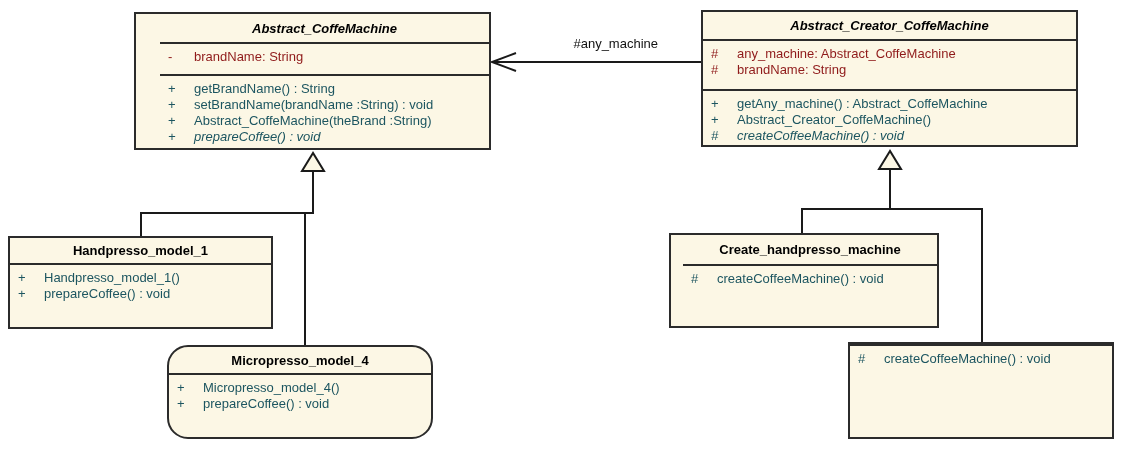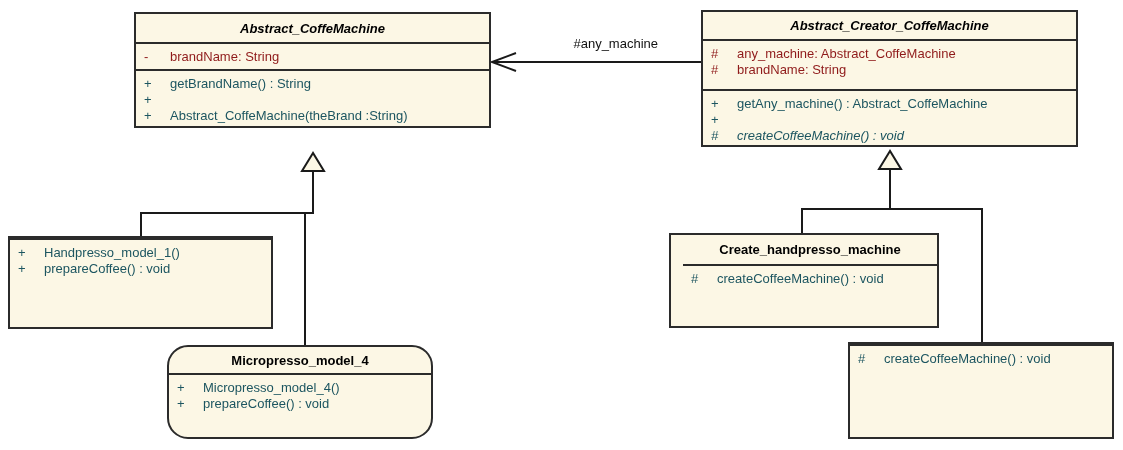--- a/index.html
+++ b/index.html
@@ -75,35 +75,36 @@
 
     <polygon points="890,151 879,169 901,169" fill="#FCF7E5"></polygon>
     <line x1="890" y1="169" x2="890" y2="209"></line>
     <line x1="801" y1="209" x2="983" y2="209"></line>
     <line x1="802" y1="209" x2="802" y2="234"></line>
     <line x1="982" y1="209" x2="982" y2="343"></line>
   </svg>
 
   <div class="assoc-label">#any_machine</div>
 
-  <div class="uml-class abstract" style="left:134px; top:12px; width:357px; height:116px;">
+  <div class="uml-class abstract" style="left:134px; top:12px; width:357px; height:138px;padding-left:24px;">
     <div class="uml-title" style="height:28px">Abstract_CoffeMachine</div>
     <div class="uml-compartment" style="height:32px">
       <div class="member-row attr">
         <span class="vis">-</span>
         <span>brandName: String</span>
       </div>
     </div>
     <div class="uml-compartment grow">
       <div class="member-row op">
         <span class="vis">+</span>
         <span>getBrandName() : String</span>
       </div>
       <div class="member-row op">
         <span class="vis">+</span>
+        <span>setBrandName(brandName :String) : void</span>
       </div>
       <div class="member-row op">
         <span class="vis">+</span>
         <span>Abstract_CoffeMachine(theBrand :String)</span>
       </div>
       <div class="member-row op abstract-op">
         <span class="vis">+</span>
         <span>prepareCoffee() : void</span>
       </div>
     </div>
@@ -121,29 +122,31 @@
         <span>brandName: String</span>
       </div>
     </div>
     <div class="uml-compartment grow">
       <div class="member-row op">
         <span class="vis">+</span>
         <span>getAny_machine() : Abstract_CoffeMachine</span>
       </div>
       <div class="member-row op">
         <span class="vis">+</span>
+        <span>Abstract_Creator_CoffeMachine()</span>
       </div>
       <div class="member-row op abstract-op">
         <span class="vis">#</span>
         <span>createCoffeeMachine() : void</span>
       </div>
     </div>
   </div>
 
   <div class="uml-class" style="left:8px; top:236px; width:265px; height:93px;">
+    <div class="uml-title" style="height:25px">Handpresso_model_1</div>
     <div class="uml-compartment grow">
       <div class="member-row op">
         <span class="vis">+</span>
         <span>Handpresso_model_1()</span>
       </div>
       <div class="member-row op">
         <span class="vis">+</span>
         <span>prepareCoffee() : void</span>
       </div>
     </div>

